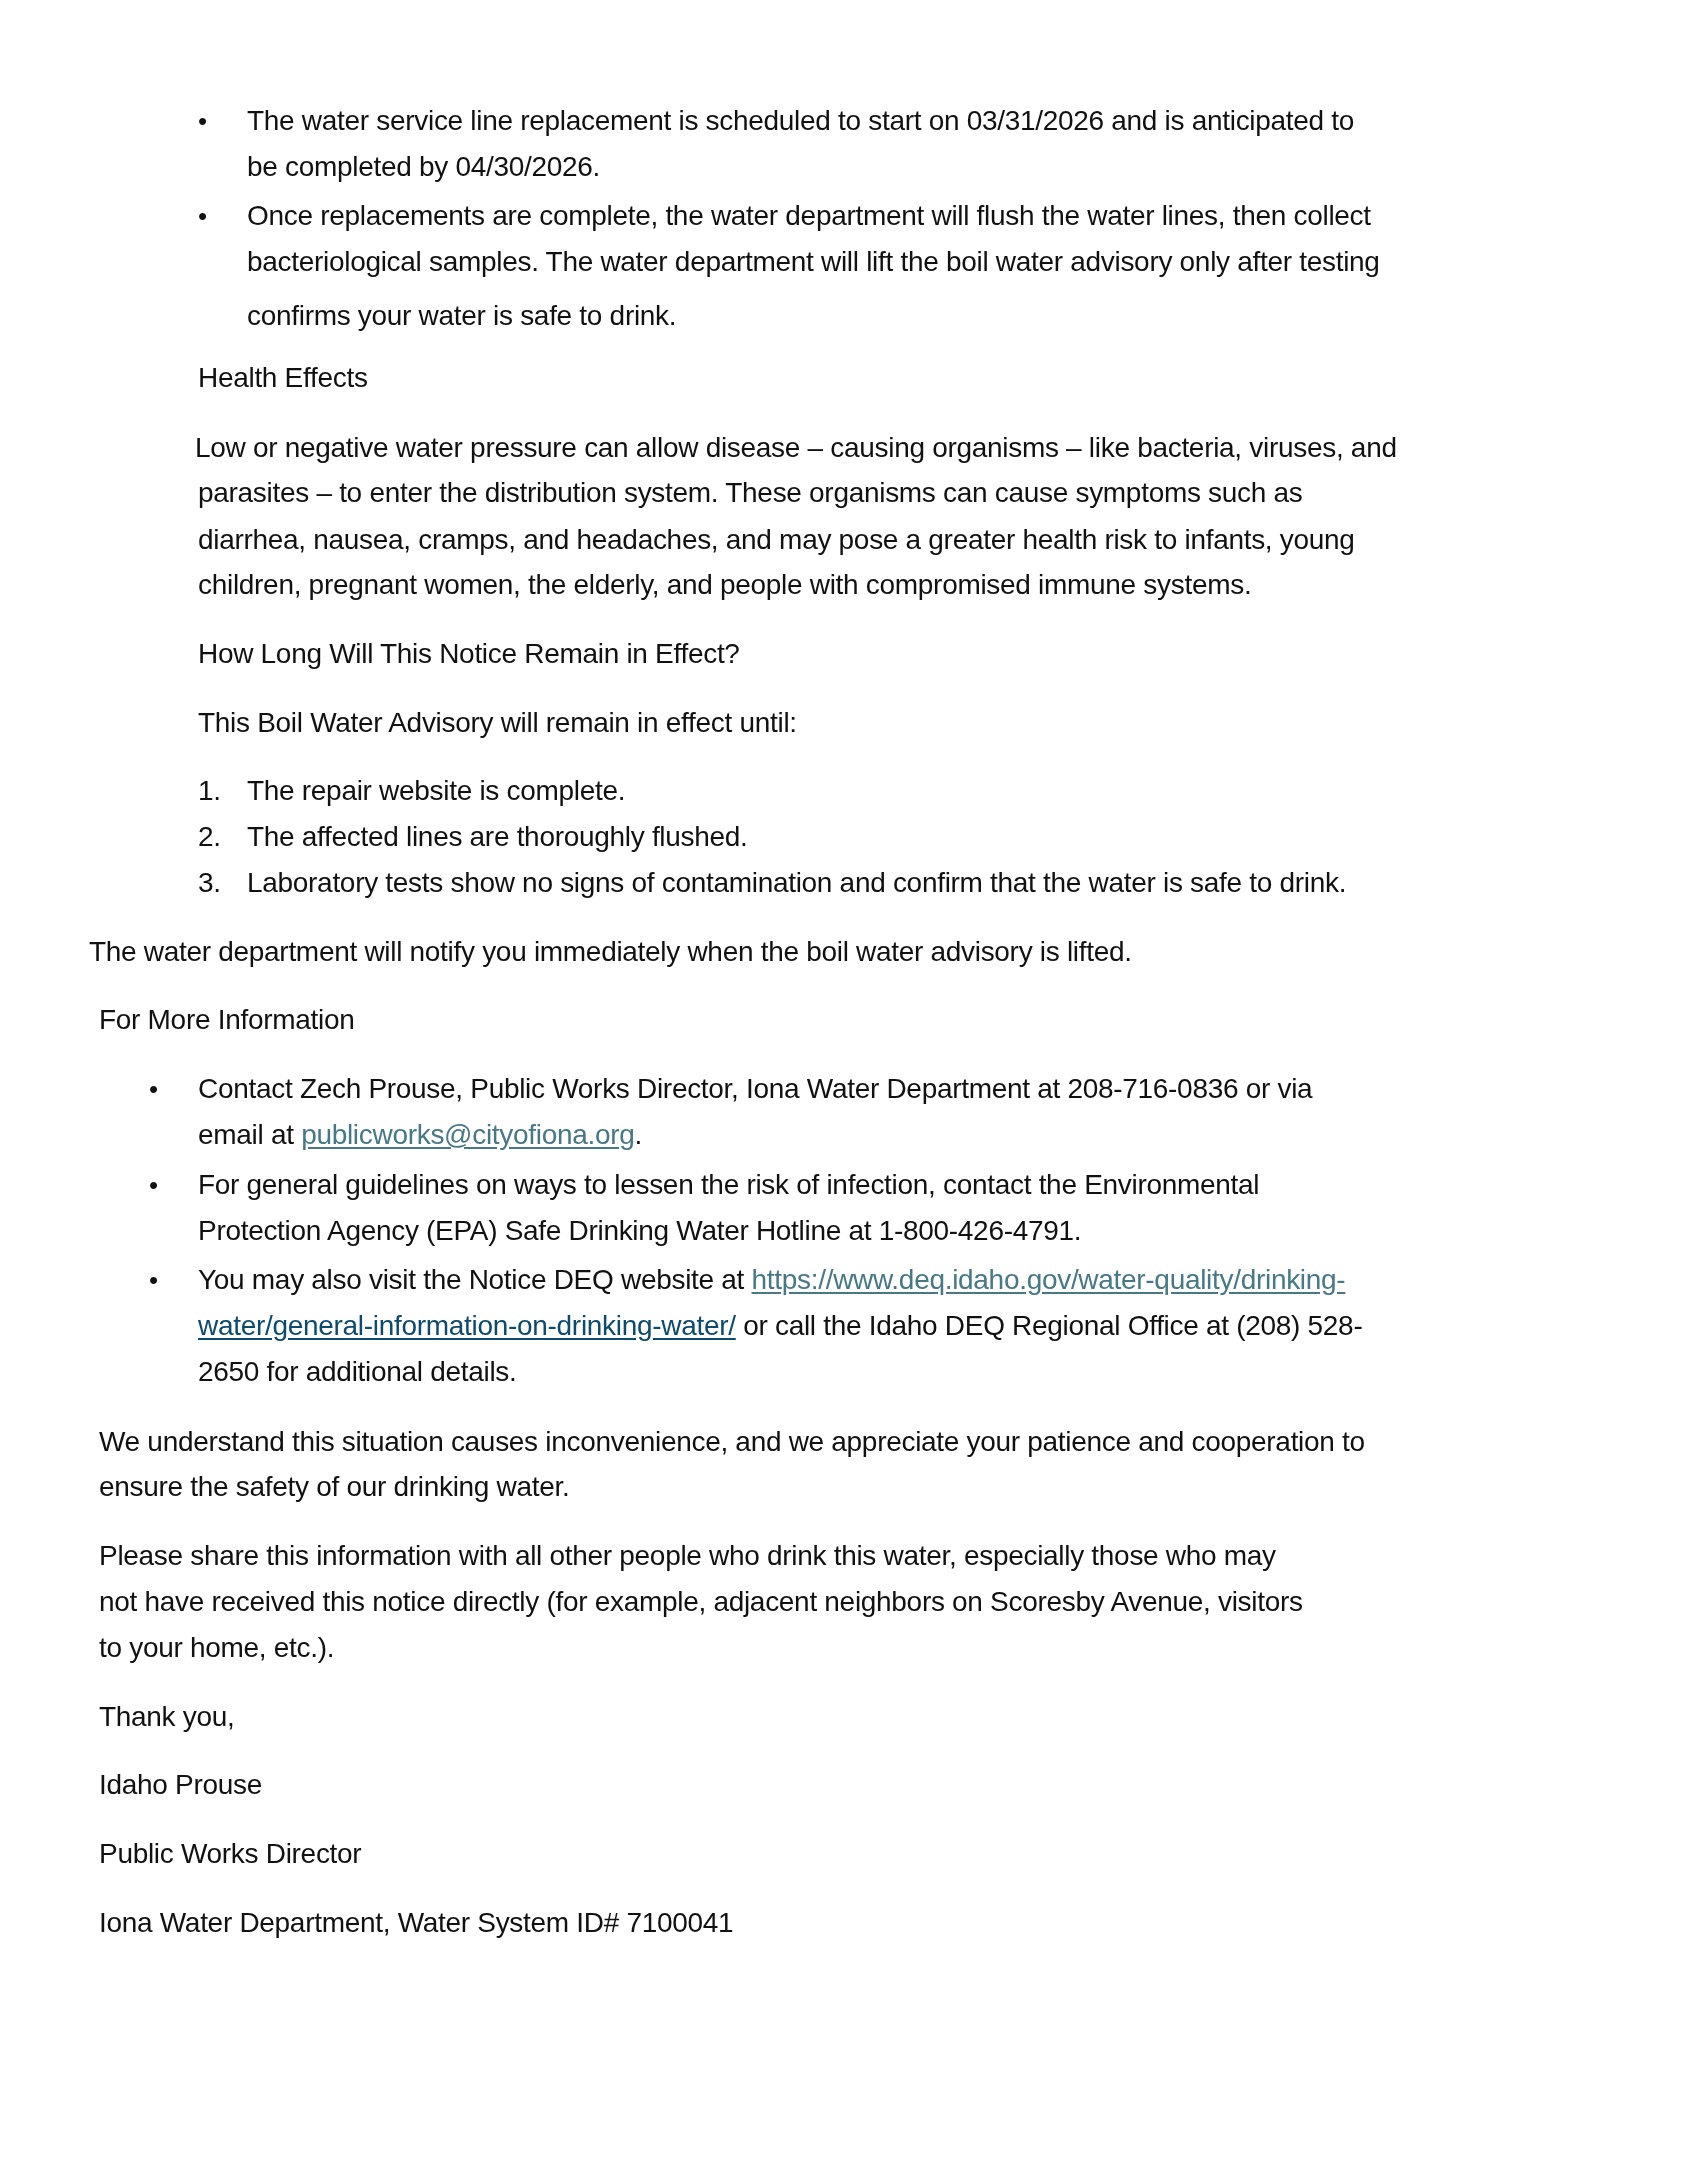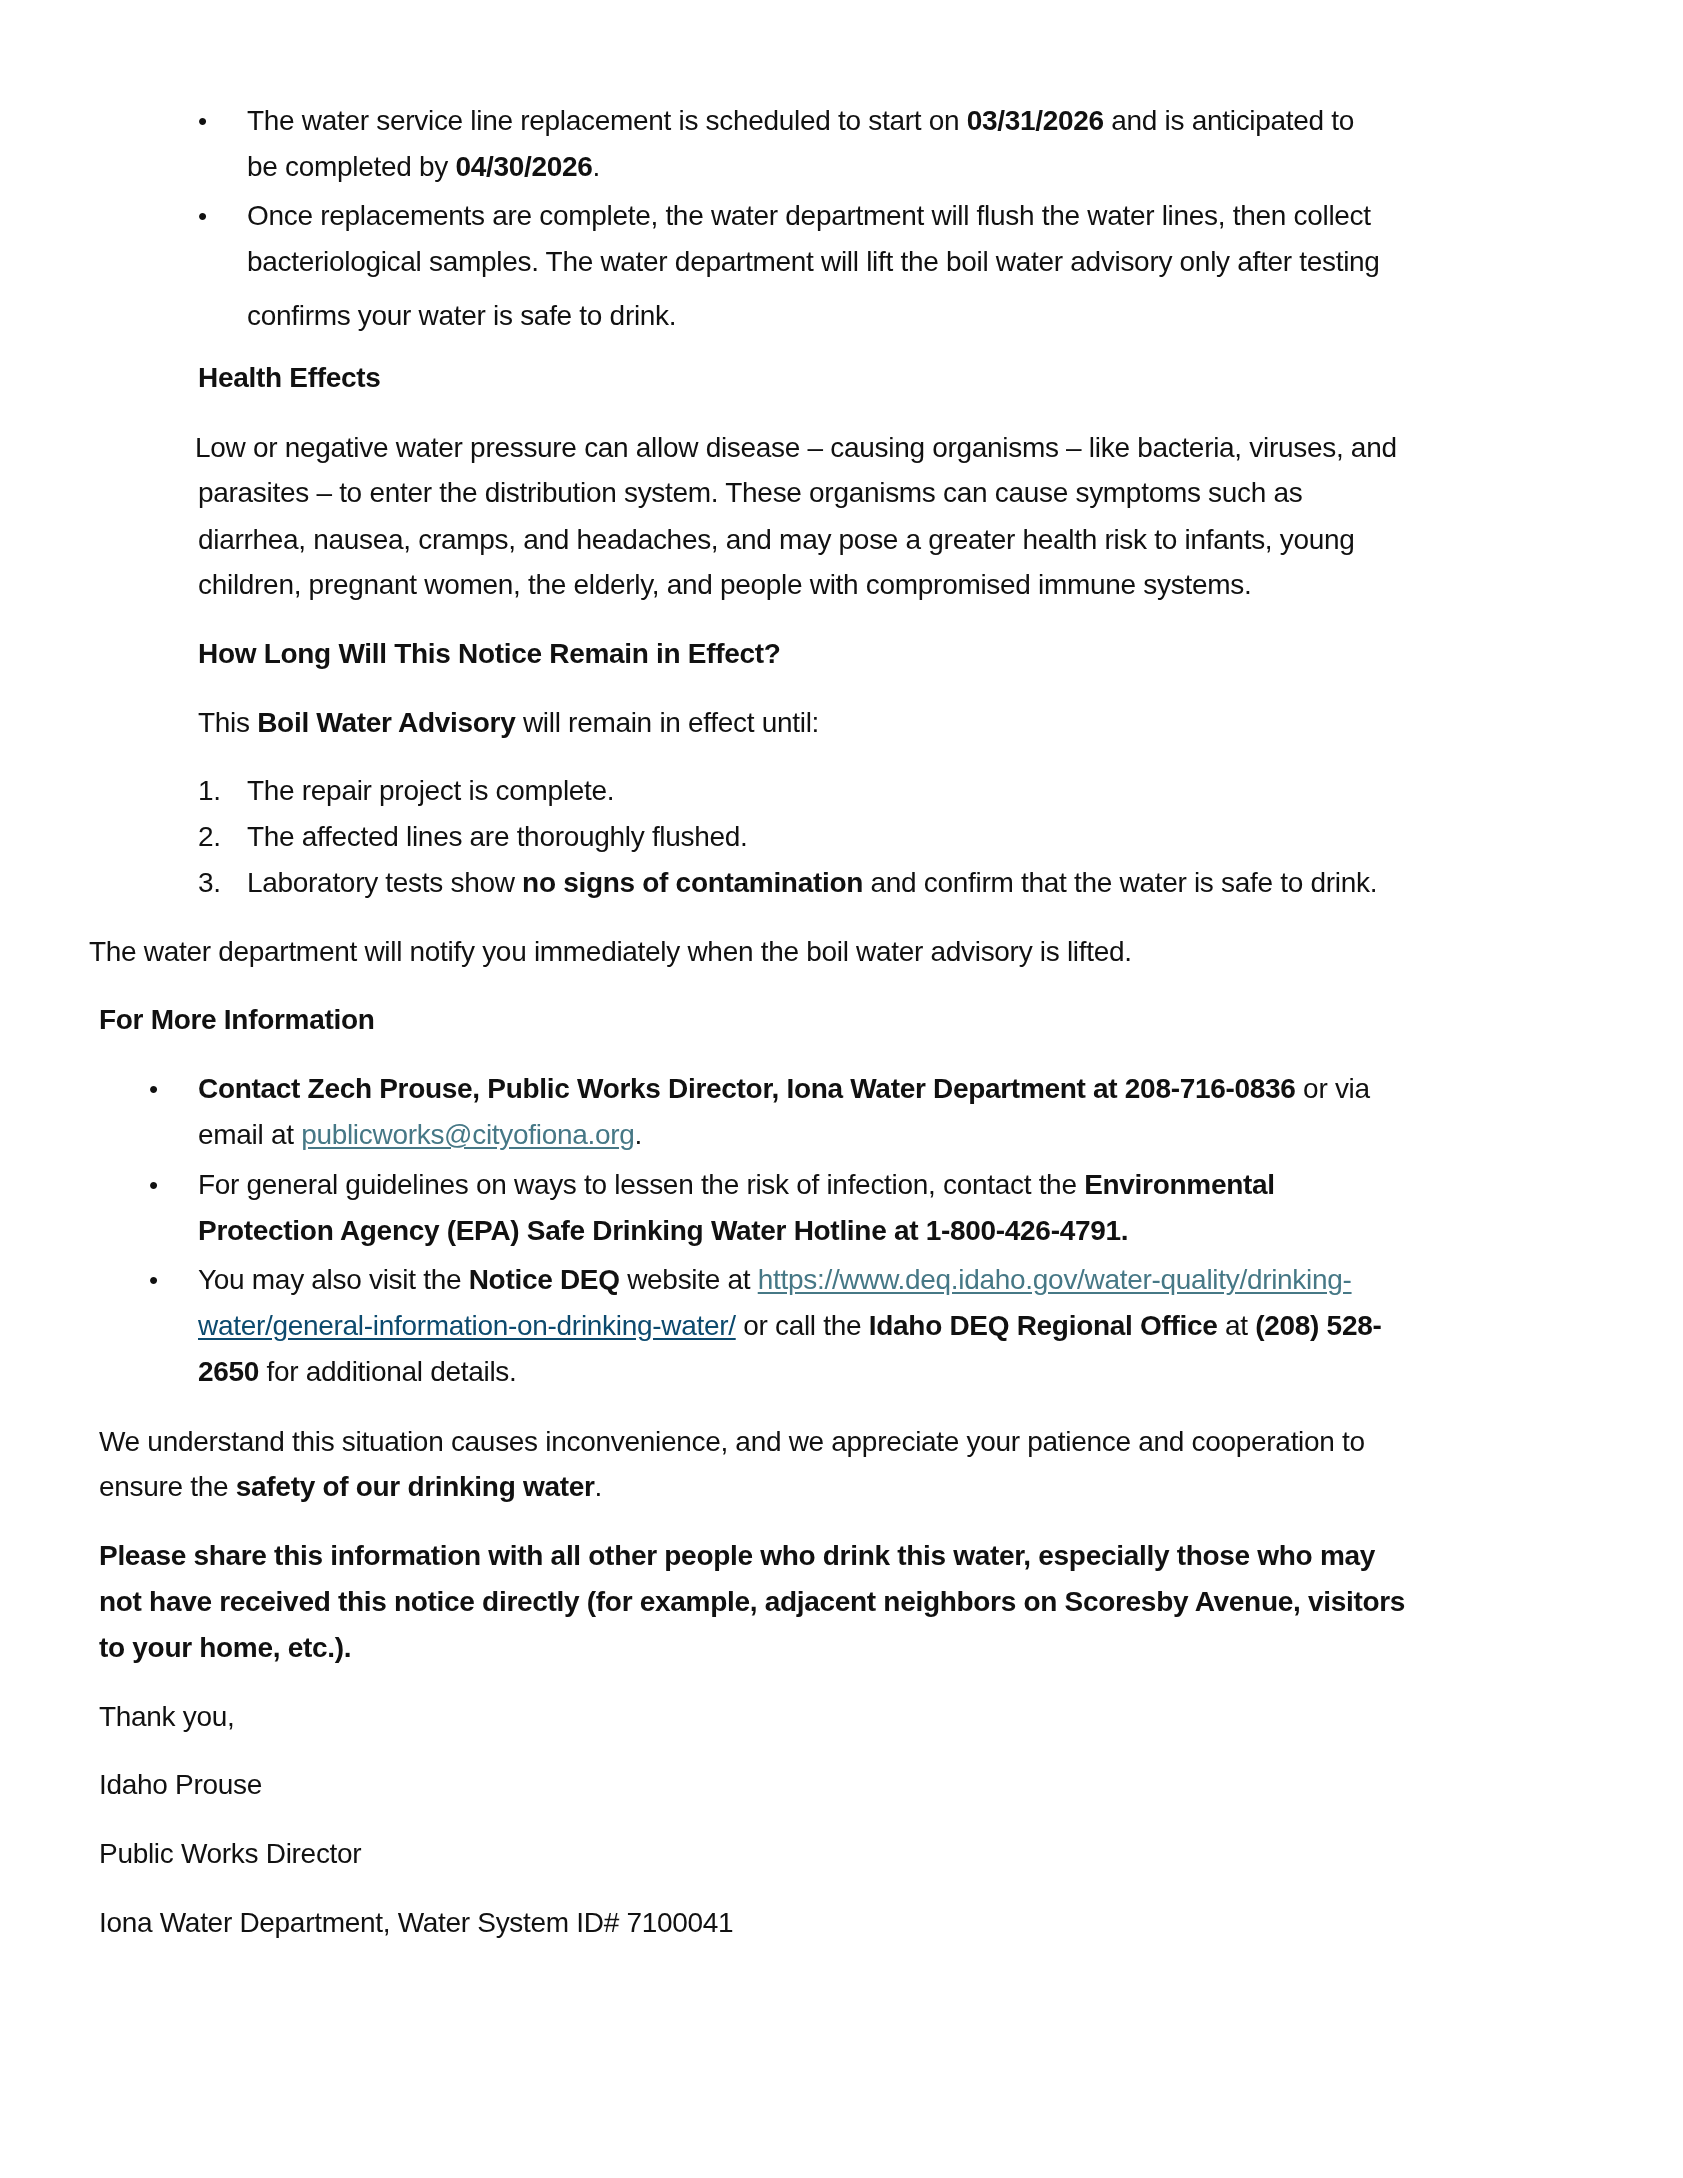--- a/index.html
+++ b/index.html
@@ -1,19 +1,19 @@
 <!DOCTYPE html>
 <html><head>
 <meta charset="utf-8">
 <style>
   html, body { margin:0; padding:0; background:#ffffff; }
   body { width:1683px; height:2178px; position:relative; overflow:hidden;
          font-family:"Liberation Sans", sans-serif; color:#111111; }
   .ln { position:absolute; font-size:28px; line-height:36px; white-space:nowrap; letter-spacing:-0.3px; }
-  .b { font-weight:bold; }
+  .b { font-weight:normal; }
   .bullet { position:absolute; font-size:26px; line-height:36px; }
   a.link { color:#467886; text-decoration:underline; text-underline-offset:3px; }
 </style>
 </head>
 <body>
 
 <div>
   <span class="bullet" style="left:198px;top:103px">•</span>
   <div class="ln" style="left:247px;top:103px"><span>The water service line replacement is scheduled to start on </span><span class="b">03/31/2026</span><span> and is anticipated to</span></div>
   <div class="ln" style="left:247px;top:149px"><span>be completed by </span><span class="b">04/30/2026</span><span>.</span></div>
@@ -28,21 +28,21 @@
 <div class="ln" style="left:195px;top:430px">Low or negative water pressure can allow disease – causing organisms – like bacteria, viruses, and</div>
 <div class="ln" style="left:198px;top:475px">parasites – to enter the distribution system. These organisms can cause symptoms such as</div>
 <div class="ln" style="left:198px;top:522px">diarrhea, nausea, cramps, and headaches, and may pose a greater health risk to infants, young</div>
 <div class="ln" style="left:198px;top:567px">children, pregnant women, the elderly, and people with compromised immune systems.</div>
 
 <div class="ln b" style="left:198px;top:636px">How Long Will This Notice Remain in Effect?</div>
 <div class="ln" style="left:198px;top:705px"><span>This </span><span class="b">Boil Water Advisory</span><span> will remain in effect until:</span></div>
 
 <div>
   <div class="ln" style="left:198px;top:773px">1.</div>
-  <div class="ln" style="left:247px;top:773px"><span>The repair project is complete.</span></div>
+  <div class="ln" style="left:247px;top:773px"><span>The repair website is complete.</span></div>
   <div class="ln" style="left:198px;top:819px">2.</div>
   <div class="ln" style="left:247px;top:819px"><span>The affected lines are thoroughly flushed.</span></div>
   <div class="ln" style="left:198px;top:865px">3.</div>
   <div class="ln" style="left:247px;top:865px"><span>Laboratory tests show </span><span class="b">no signs of contamination</span><span> and confirm that the water is safe to drink.</span></div>
 </div>
 
 <div class="ln" style="left:89px;top:934px">The water department will notify you immediately when the boil water advisory is lifted.</div>
 
 <div class="ln b" style="left:99px;top:1002px">For More Information</div>
 

